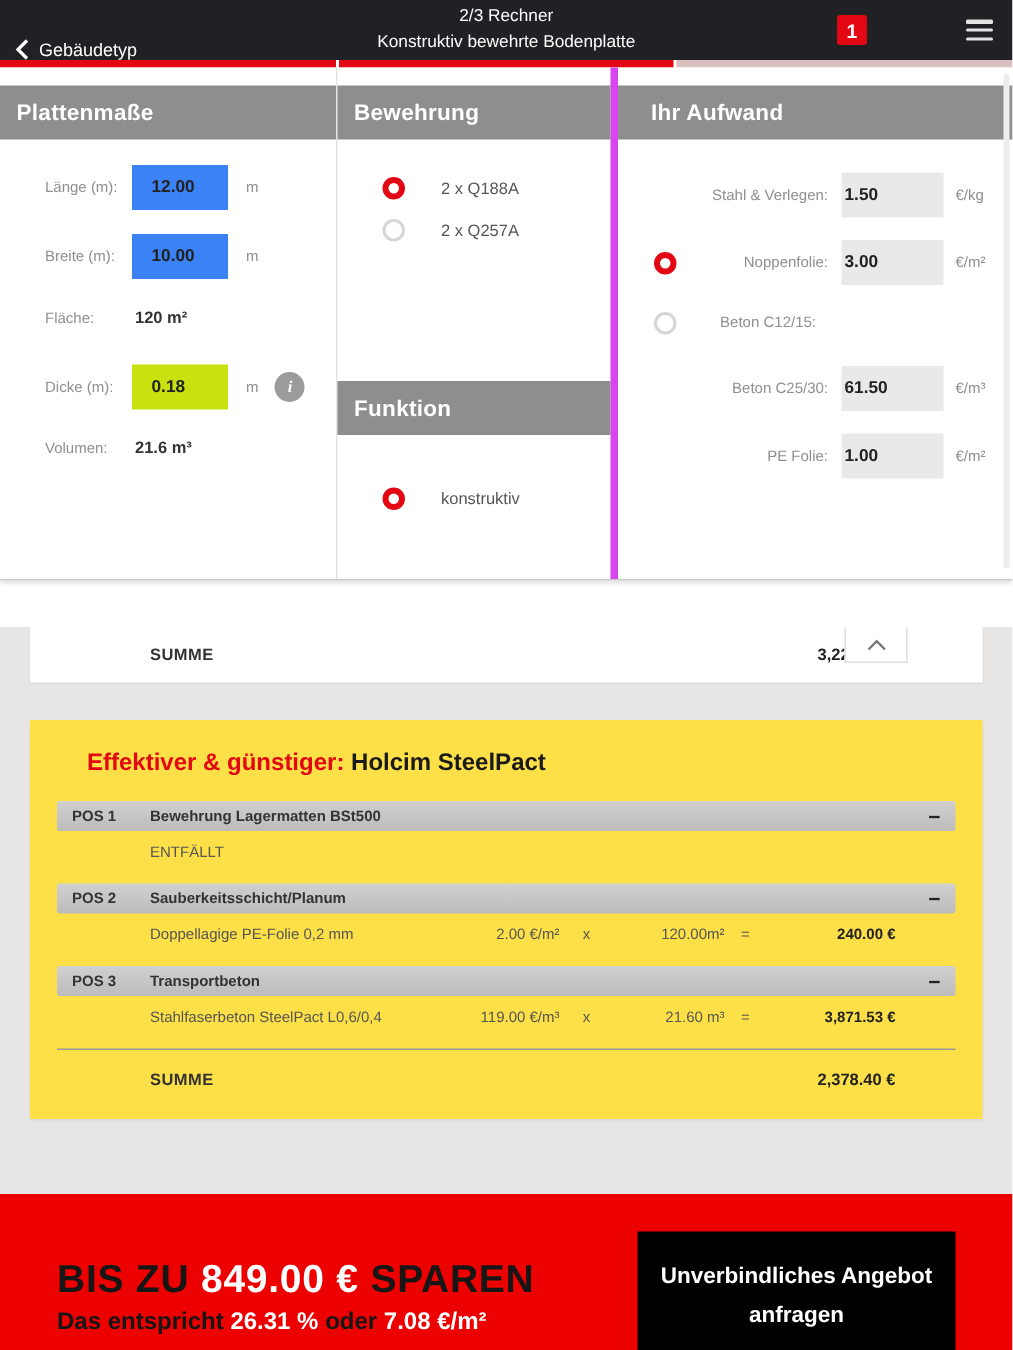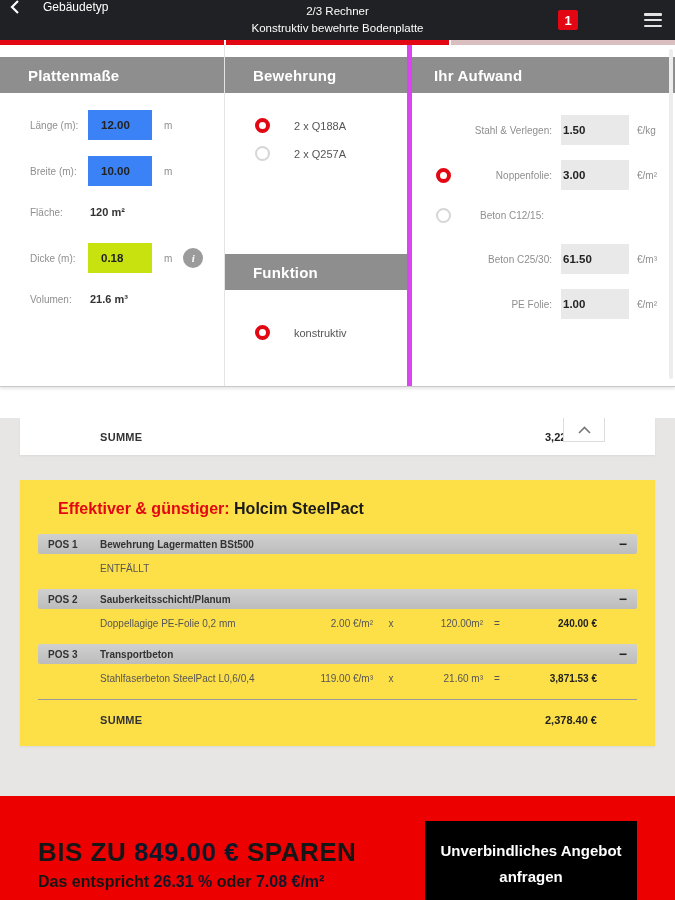--- a/index.html
+++ b/index.html
@@ -1,40 +1,40 @@
 <!DOCTYPE html>
 <html><head>
 <meta charset="utf-8">
 <style>
   * { box-sizing: border-box; margin: 0; padding: 0; }
   html,body { width:675px; height:900px; }
   body { font-family:"Liberation Sans", sans-serif; background:#fff; overflow:hidden; }
 
   
   .nav { height:40px; background:#202124; position:relative; display:flex; align-items:center; justify-content:center; }
-  .back-btn { position:absolute; left:10px; top:0; height:40px; display:flex; align-items:flex-start; gap:24px; color:#fff; font-size:12px; cursor:pointer; background:none; border:none; font-family:inherit; }
+  .back-btn { position:absolute; left:10px; top:0; height:40px; display:flex; align-items:flex-end; gap:7px; color:#fff; font-size:12px; cursor:pointer; background:none; border:none; font-family:inherit; }
   .nav-title { text-align:center; color:#fdfdfd; font-size:11.5px; line-height:1.45; }
   .nav-badge { position:absolute; right:97px; top:10px; width:20px; height:20px; background:#e30613; color:#fff; font-size:13px; font-weight:bold; display:flex; align-items:center; justify-content:center; border-radius:2px; cursor:pointer; border:none; font-family:inherit; }
   .menu-btn { position:absolute; right:13px; top:11px; width:18px; height:18px; background:none; border:none; cursor:pointer; display:flex; flex-direction:column; justify-content:space-between; padding:2px 0; }
   .menu-btn span { display:block; height:2.5px; background:#e3e3e3; border-radius:1px; }
 
   
   .progress { height:5px; display:flex; background:#fff; }
   .progress .seg { flex:1; }
   .progress .seg + .seg { margin-left:2px; }
   .seg.done { background:#e30613; }
   .seg.todo { background:#d9bfbf; }
 
   
   .panel { height:342px; background:#fff; display:flex; border-bottom:1px solid #c9c9c9; box-shadow:0 2px 3px rgba(0,0,0,.10); position:relative; }
   .col { height:100%; }
   .col1 { width:225px; border-right:1px solid #e4e4e4; }
   .col2 { width:187px; border-right:5px solid #d946ef; }
   .col3 { flex:1; }
-  .col-header { height:36px; margin-top:12px; background:#8e8e8e; color:#fff; font-size:15px; font-weight:bold; display:flex; align-items:center; padding-left:28px; letter-spacing:.2px; }
+  .col-header { height:36px; margin-top:12px; background:#8e8e8e; color:#fff; font-size:15px; font-weight:bold; display:flex; align-items:center; padding-left:11px; letter-spacing:.2px; }
   .col3 .col-header { padding-left:22px; }
 
   .p-rows { padding:17px 0 0 30px; }
   .p-row { display:flex; align-items:center; height:30px; margin-bottom:16px; }
   .p-row.textrow { height:20px; margin-bottom:21px; }
   .p-label { width:58px; font-size:10px; color:#8f8f8f; }
   .p-input { width:64px; height:30px; background:#3b82f6; border:none; font-family:inherit; font-size:11.5px; font-weight:bold; color:#222; padding-left:13px; }
   .p-input.green { background:#c7e20e; }
   .p-unit { font-size:10px; color:#8f8f8f; padding-left:12px; }
   .p-value { font-size:11px; font-weight:bold; color:#333; padding-left:2px; }
@@ -84,21 +84,21 @@
   .d-total { width:86px; text-align:right; font-weight:bold; color:#222; }
   .offer-sep { border:none; border-top:1px solid #9a9a9a; margin:10px 0 0; }
   .offer-sum { display:flex; align-items:center; padding:14px 40px 4px 0; }
   .offer-sum .d-name { font-size:11px; font-weight:bold; color:#333; letter-spacing:.3px; }
   .offer-sum .d-total { font-size:11px; }
 
   
   .banner { height:135px; background:#ec0000; display:flex; align-items:center; padding:0 38px; }
   .banner-text { flex:1; }
   .b-line1 { font-size:26px; font-weight:bold; letter-spacing:.5px; color:#161616; }
-  .b-line1 .wh, .b-line2 .wh { color:#0f172a; }
+  .b-line1 .wh, .b-line2 .wh { color:#ffffff; }
   .b-line2 { font-size:16px; font-weight:bold; color:#161616; margin-top:5px; }
   .cta-btn { width:212px; height:86px; background:#000; color:#fff; border:none; font-family:inherit; font-size:15px; font-weight:bold; line-height:1.7; cursor:pointer; }
 </style>
 </head>
 <body>
 
 <div class="nav">
   <button class="back-btn">
     <svg width="9" height="14" viewBox="0 0 9 14">
         <polyline points="8,1 2,7 8,13" fill="none" stroke="#fff" stroke-width="2.2"></polyline>

